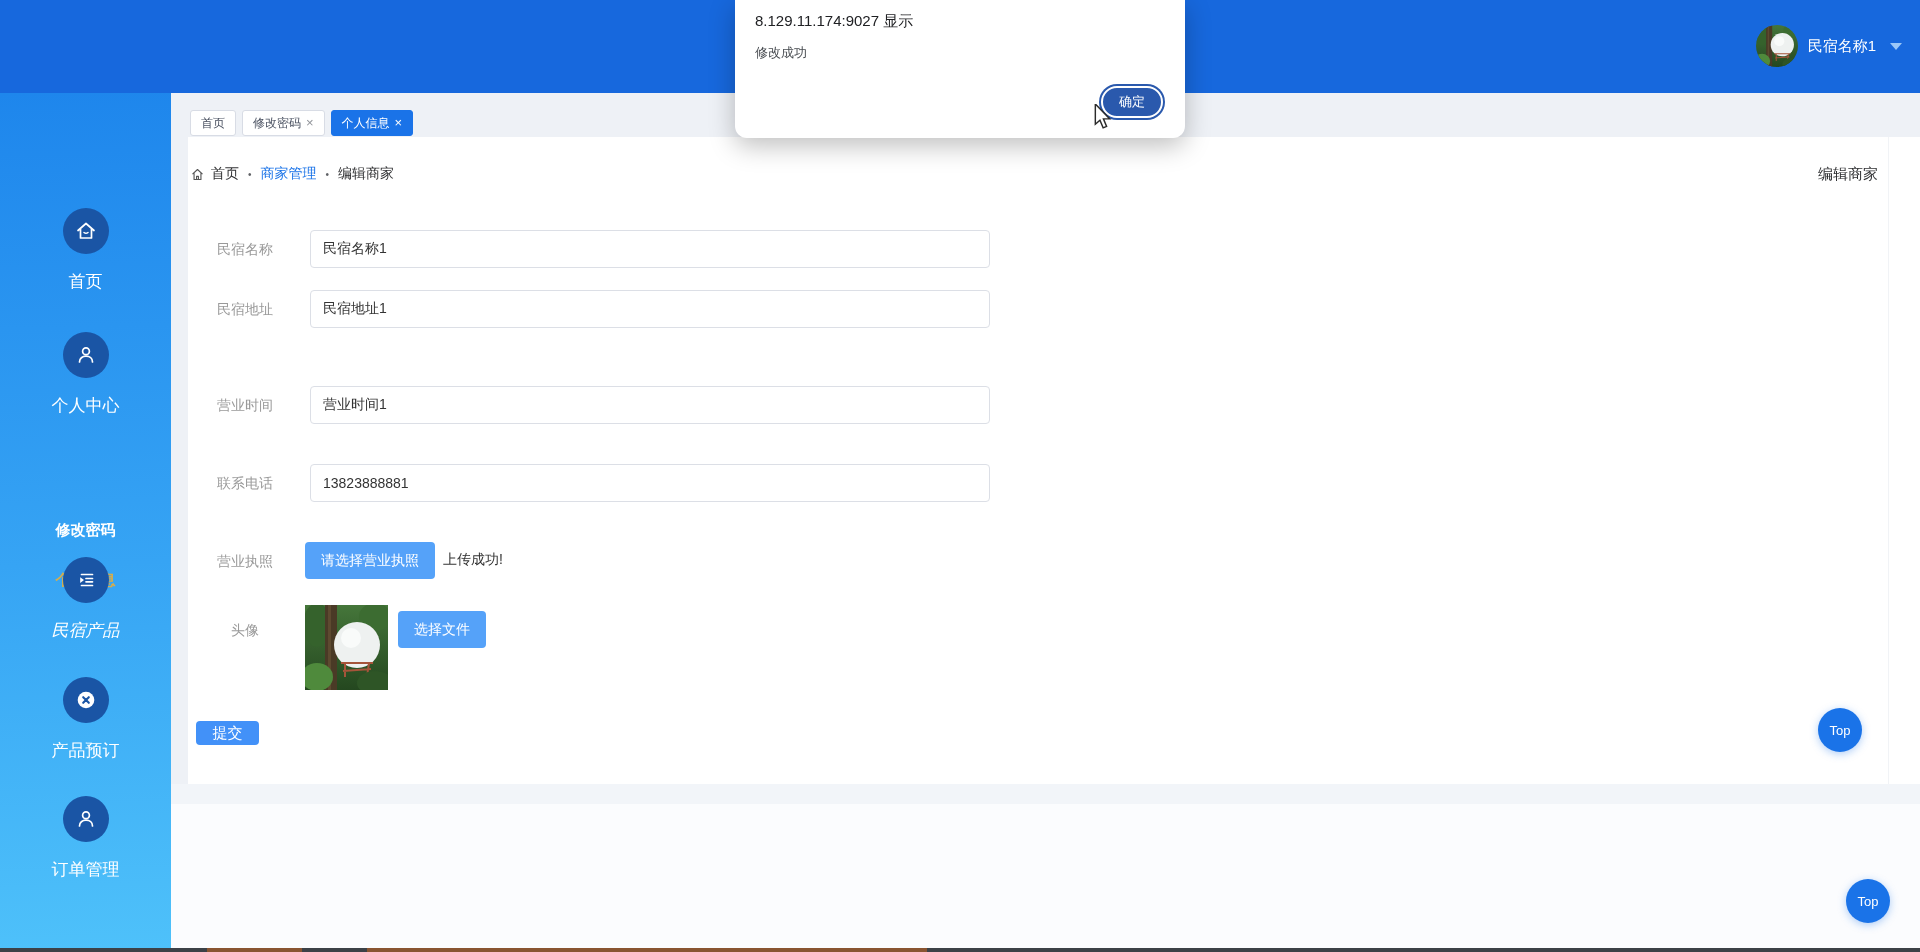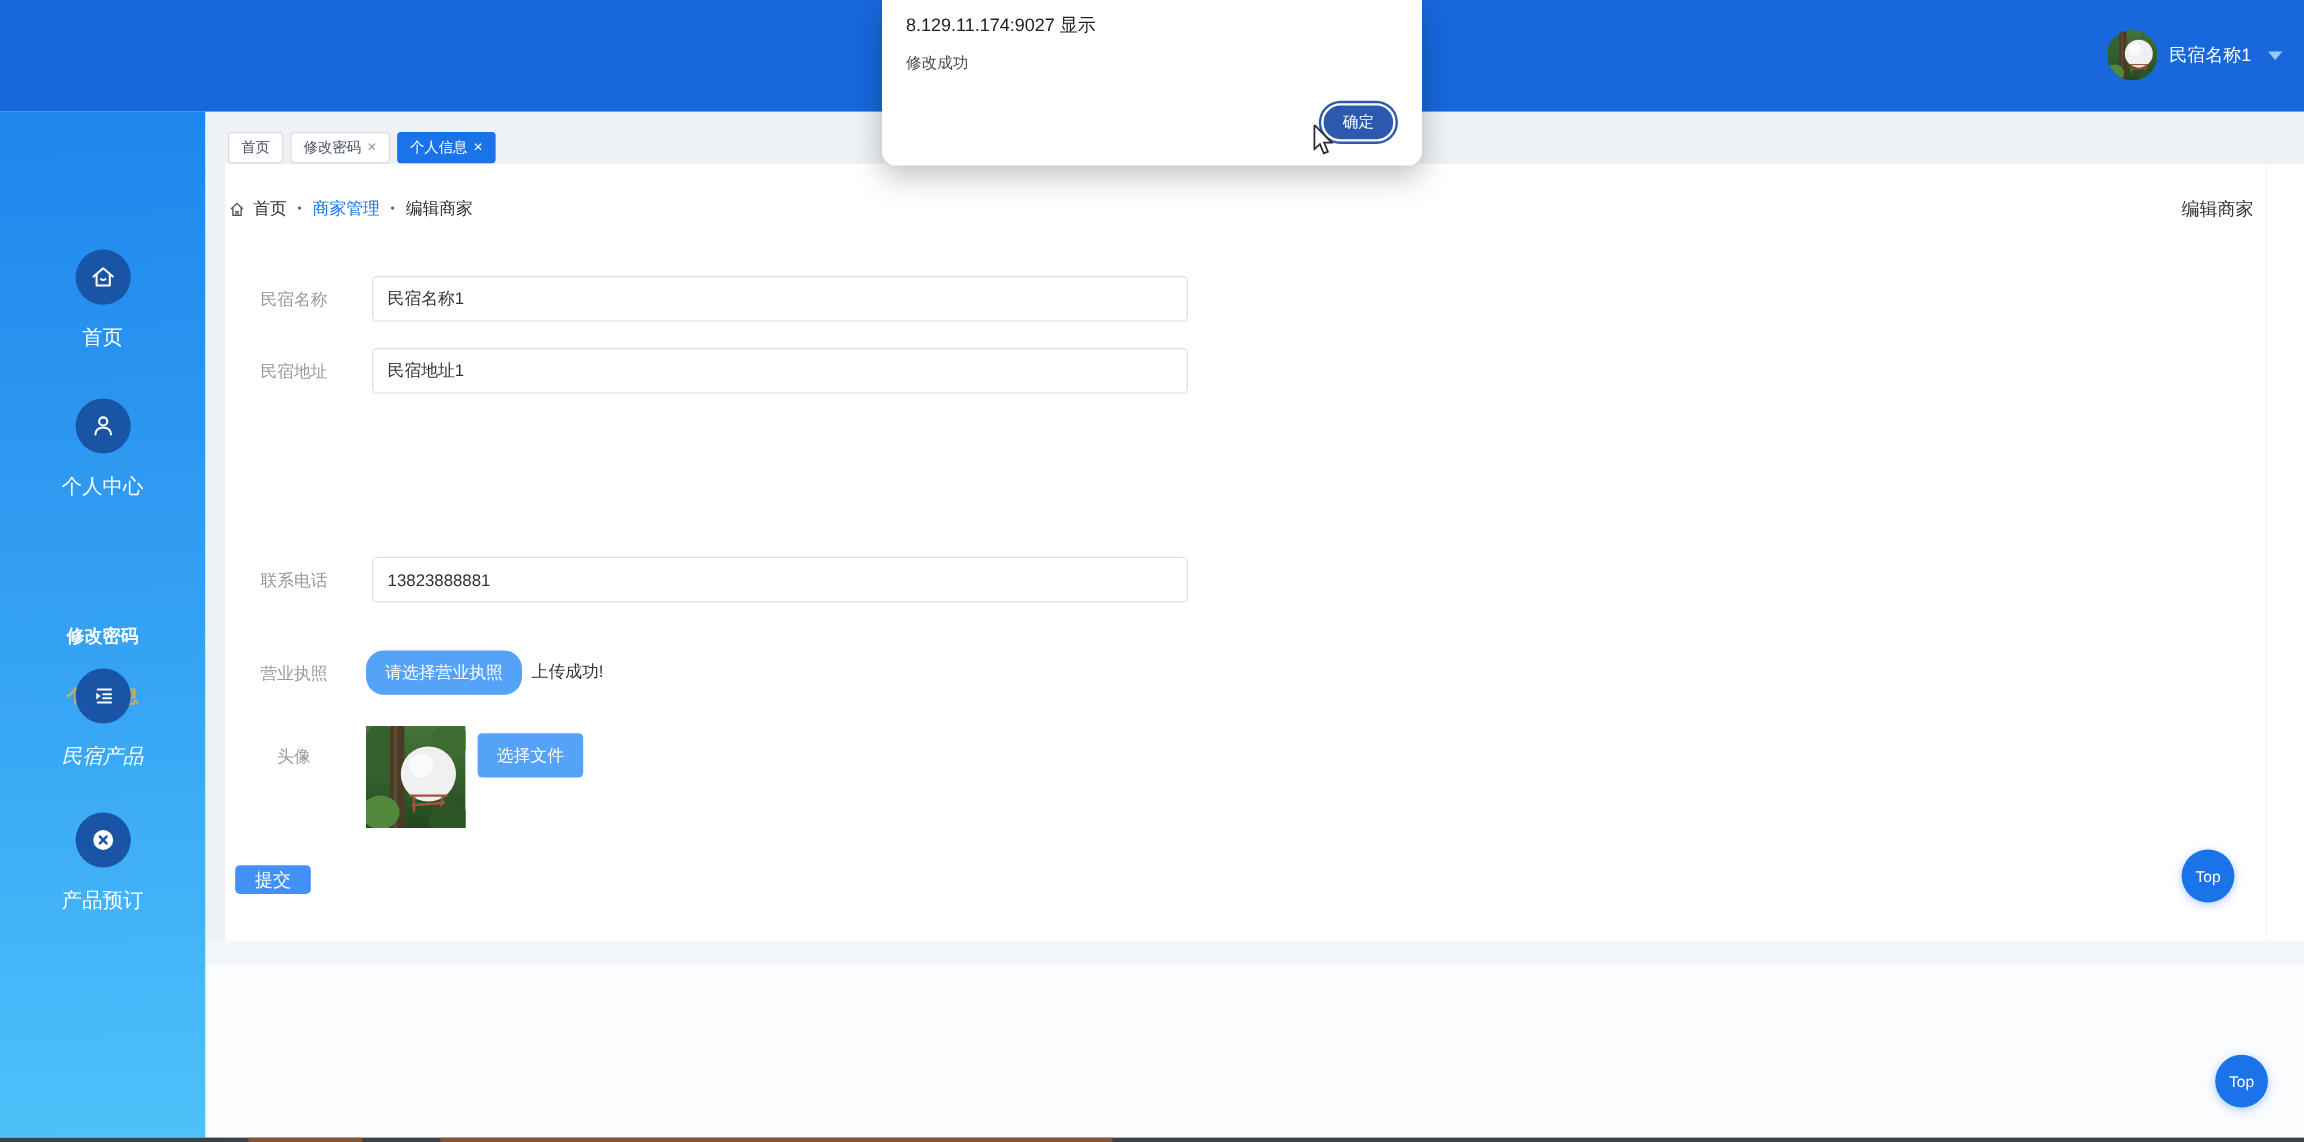--- a/index.html
+++ b/index.html
@@ -161,20 +161,29 @@
     <div class="nav-item" style="top:584px;">
       <div class="nav-circle">
         <svg width="24" height="24" viewBox="0 0 24 24">
           <circle cx="12" cy="12" r="8.3" fill="#fff"></circle>
           <path d="M9.2 9.2 L14.8 14.8 M14.8 9.2 L9.2 14.8" stroke="#1a55a5" stroke-width="2.1" stroke-linecap="round"></path>
         </svg>
       </div>
       <div class="nav-label">产品预订</div>
     </div>
 
+    <div class="nav-item" style="top:703px;">
+      <div class="nav-circle">
+        <svg width="24" height="24" viewBox="0 0 24 24">
+          <circle cx="12" cy="8.2" r="3.4" stroke="#fff" stroke-width="1.7" fill="none"></circle>
+          <path d="M5.5 19 c0-3.6 2.9-5.8 6.5-5.8 s6.5 2.2 6.5 5.8" stroke="#fff" stroke-width="1.7" fill="none" stroke-linecap="round"></path>
+        </svg>
+      </div>
+      <div class="nav-label">订单管理</div>
+    </div>
   </div>
 
   <div class="content">
     <div class="tab-band"></div>
     <div class="left-gutter"></div>
     <div class="gray-gap"></div>
     <div class="lower-panel"></div>
 
     <div class="tabs">
       <div class="tab">
@@ -207,28 +216,32 @@
       <div class="page-title">编辑商家</div>
 
       <div class="frow" style="top:93px;width:810px;">
         <label class="flabel">民宿名称</label>
         <input class="finput" value="民宿名称1" style="">
       </div>
       <div class="frow" style="top:153px;width:810px;">
         <label class="flabel">民宿地址</label>
         <input class="finput" value="民宿地址1" style="">
       </div>
+      <div class="frow" style="top:249px;width:810px;">
+        <label class="flabel">营业时间</label>
+        <input class="finput" value="营业时间1" style="">
+      </div>
       <div class="frow" style="top:327px;width:810px;">
         <label class="flabel">联系电话</label>
         <input class="finput" value="13823888881" style="">
       </div>
 
       <div class="frow" style="top:405px;width:810px;">
         <label class="flabel">营业执照</label>
-        <button class="blue-btn" style="position:absolute;left:117px;top:0;border-radius:15px;">请选择营业执照</button>
+        <button class="blue-btn" style="position:absolute;left:117px;top:0;">请选择营业执照</button>
         <span class="upload-status" style="position:absolute;left:255px;top:9px;">上传成功!</span>
       </div>
 
       <div class="frow" style="top:468px;width:810px;height:90px;">
         <label class="flabel" style="line-height:50px;">头像</label>
         <span class="thumb" style="position:absolute;left:117px;top:0;">
           <svg width="83" height="85" viewBox="0 0 83 85">
             <defs>
               <linearGradient id="g1b" x1="0" y1="0" x2="0" y2="1">
                 <stop offset="0" stop-color="#45763a"></stop>

